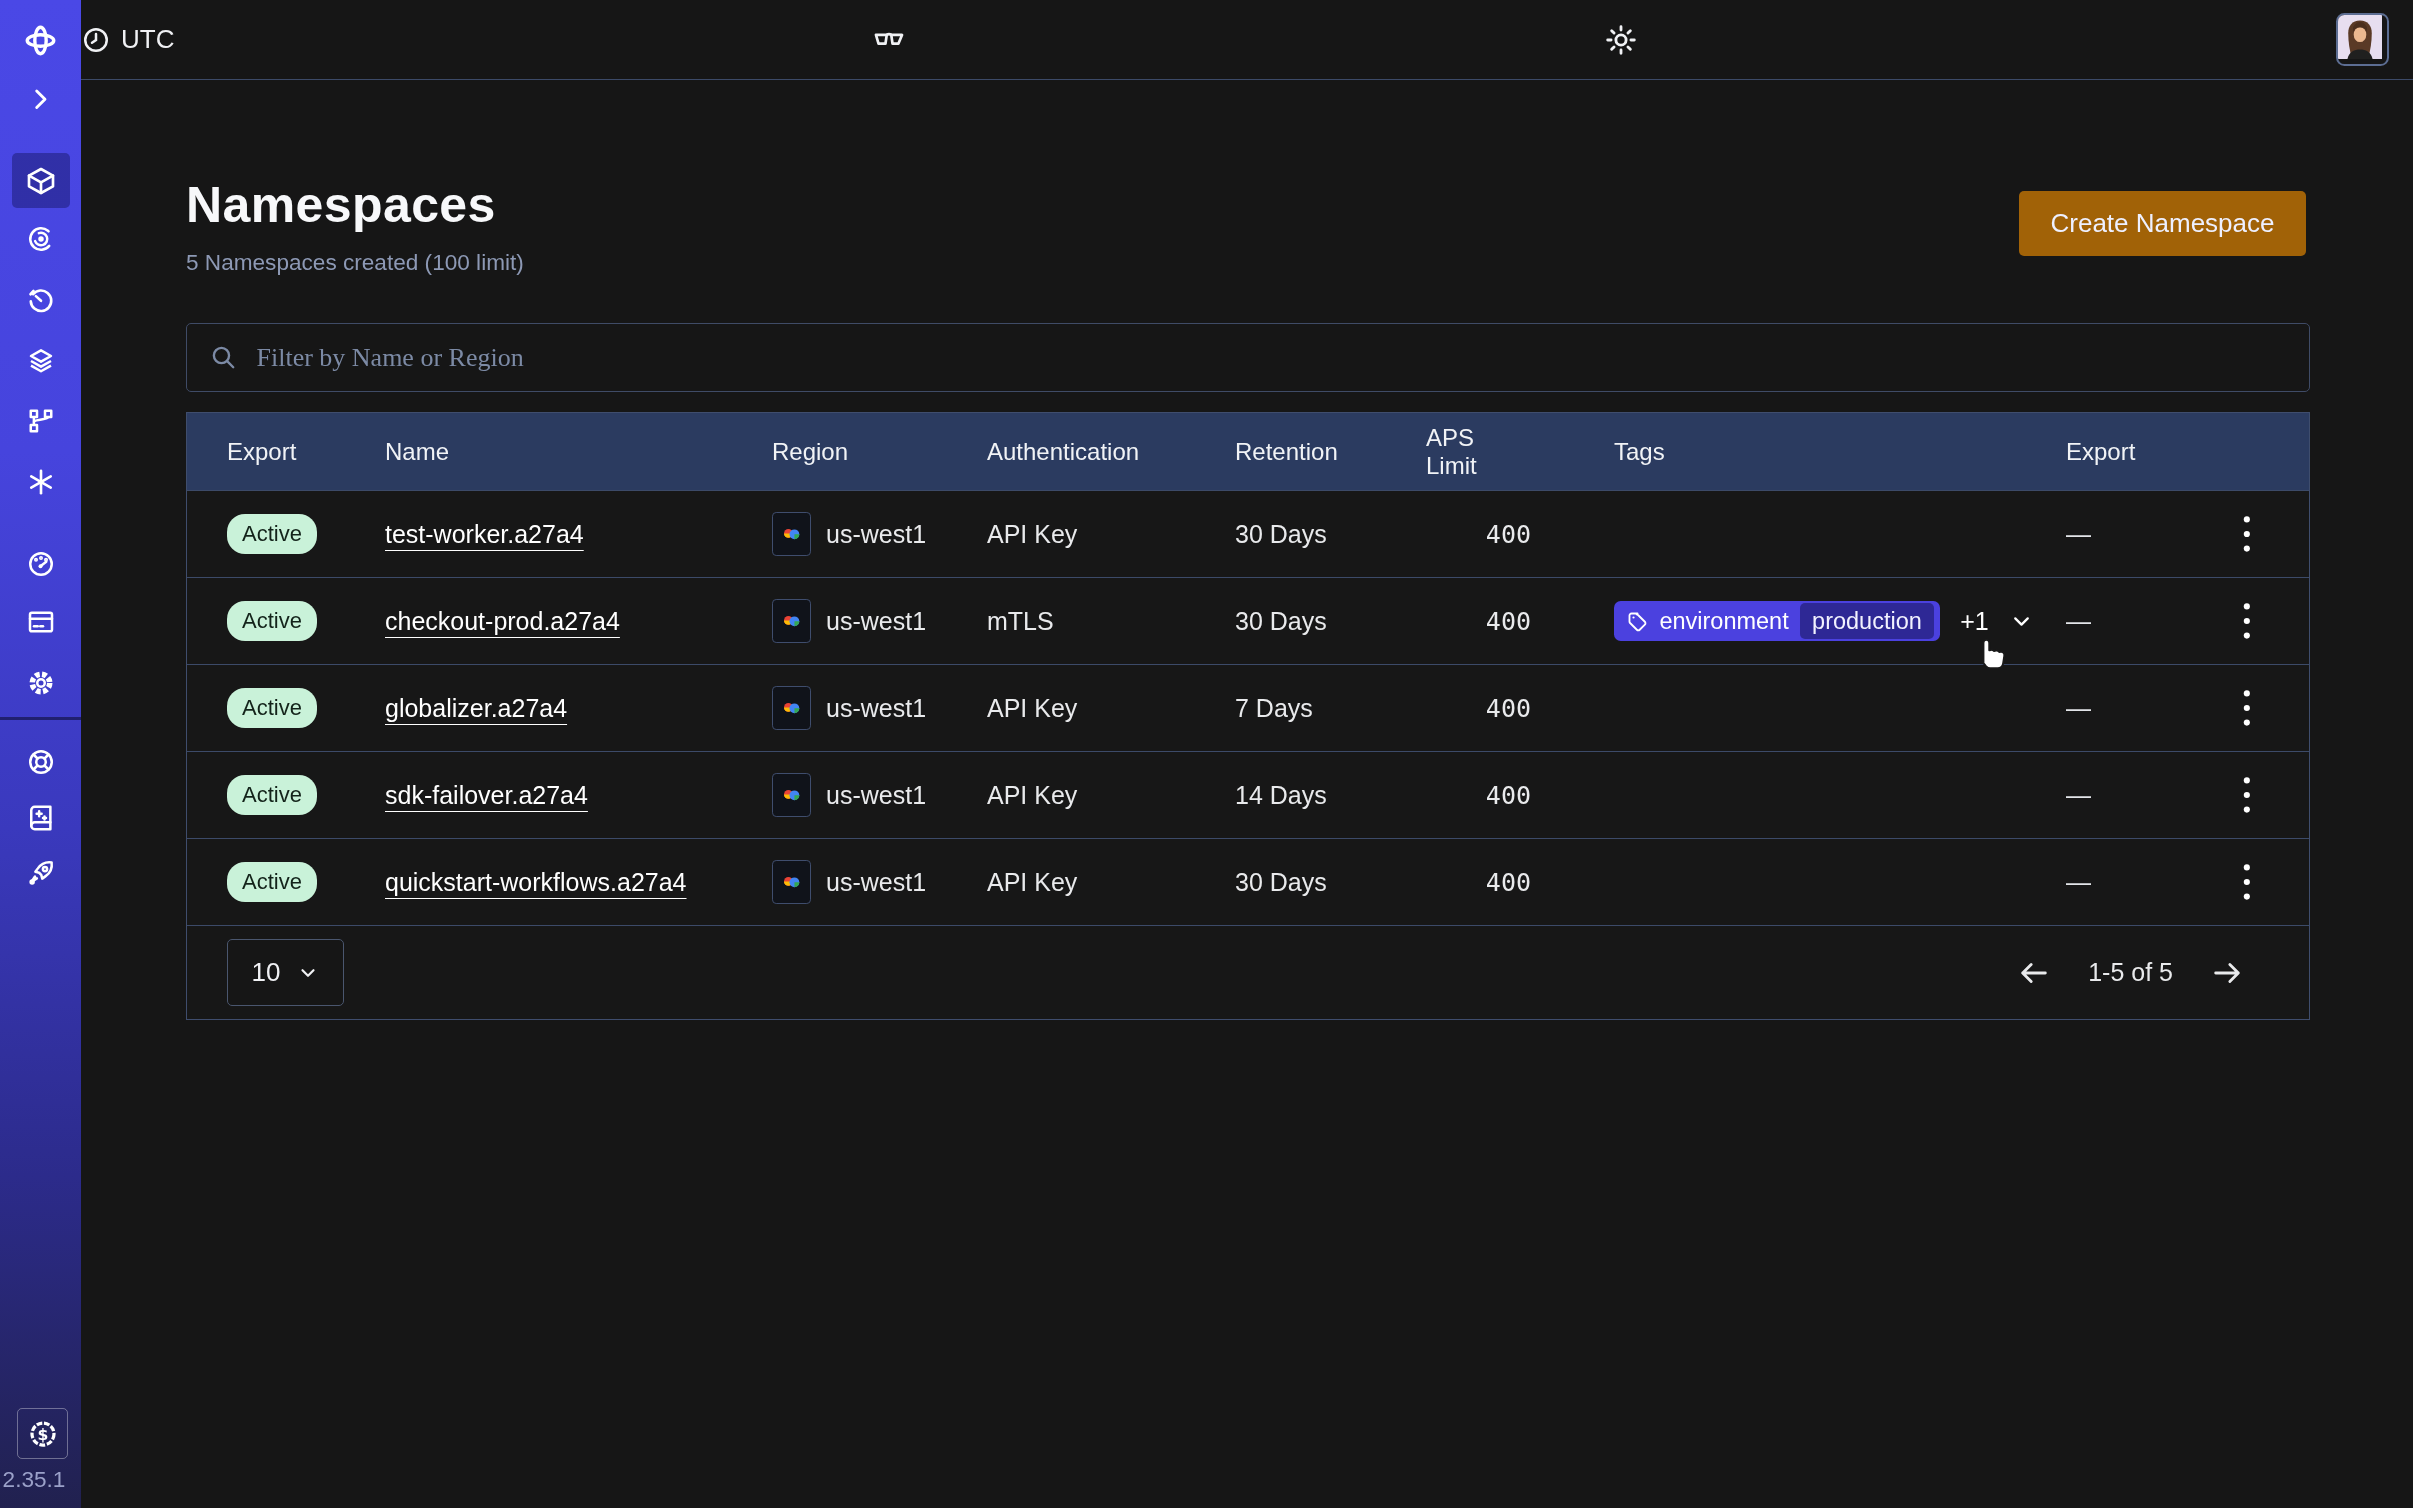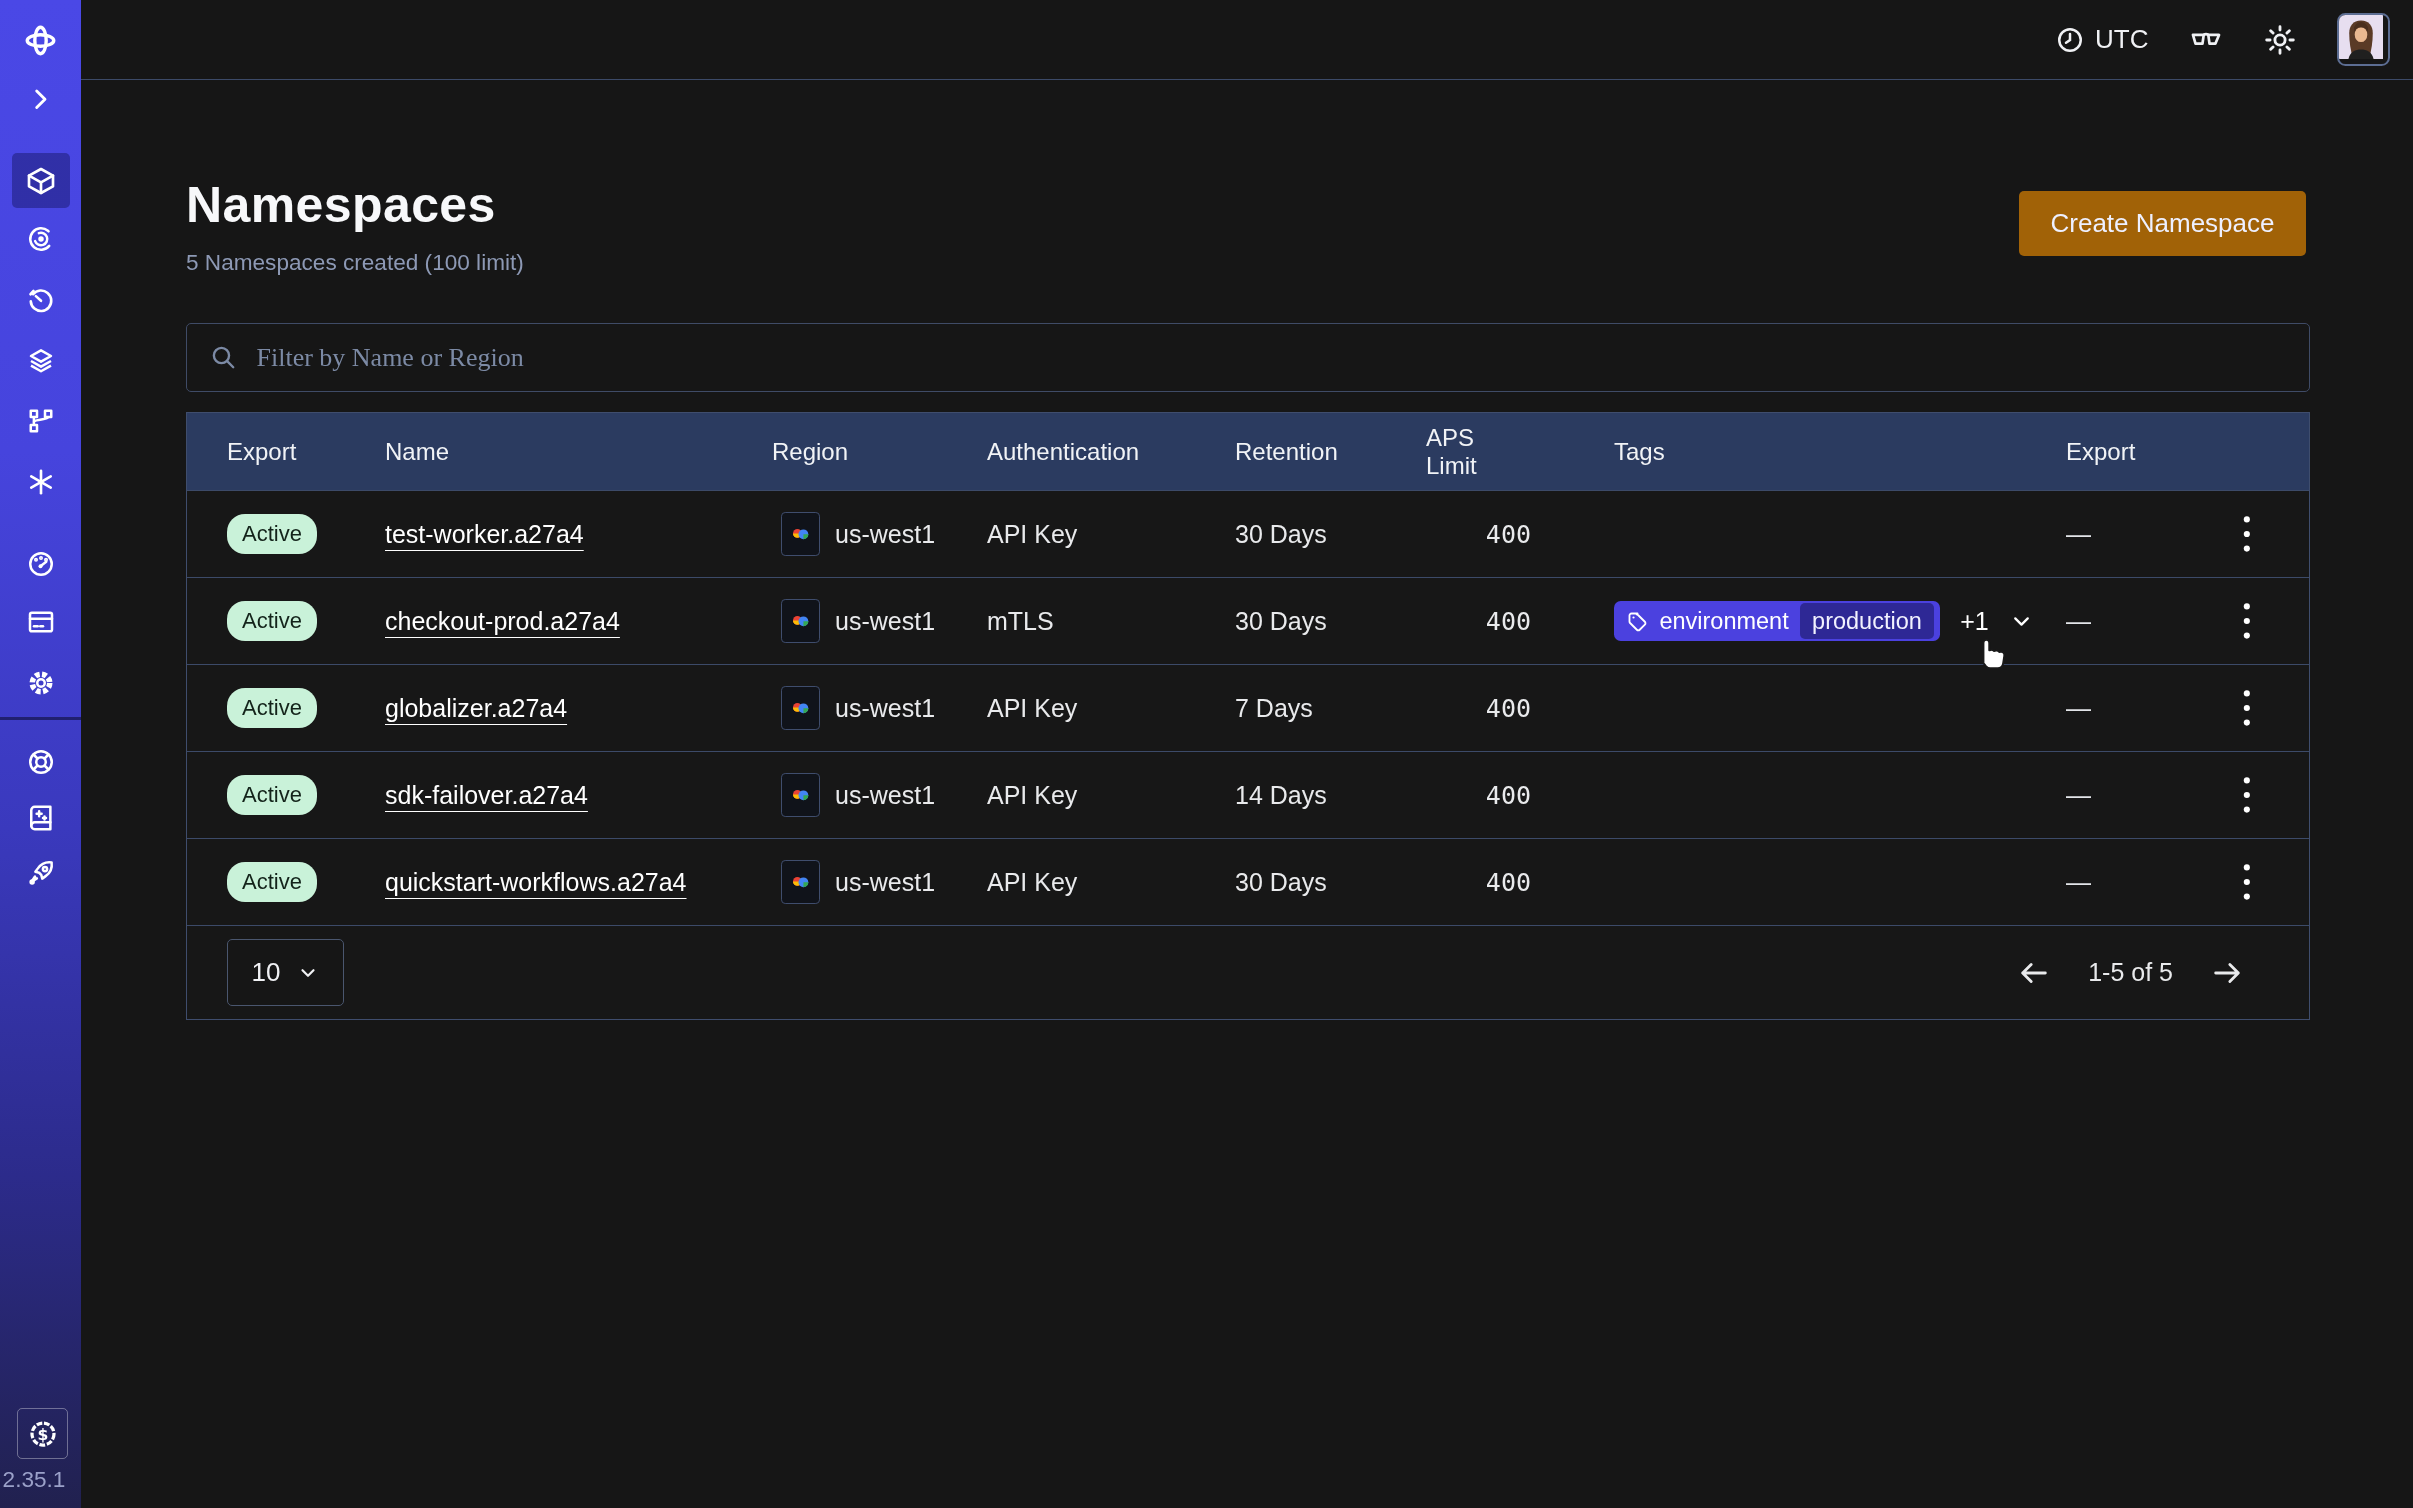--- a/index.html
+++ b/index.html
@@ -13,21 +13,21 @@
   .nav-item{position:absolute;left:0;width:81px;height:57px;display:flex;align-items:center;justify-content:center;cursor:pointer;}
   .nav-item.selected::before{content:"";position:absolute;left:11.7px;top:0.8px;width:58px;height:55px;background:rgba(10,10,70,0.38);border-radius:5px;}
   .nav-item svg{position:relative;z-index:1;}
   .nav-divider{position:absolute;left:0;width:81px;height:2.5px;background:rgba(10,10,40,0.55);}
   .dollar-box{position:absolute;left:17px;top:1408px;width:49px;height:49px;border:1.7px solid rgba(255,255,255,0.35);
     border-radius:5px;display:flex;align-items:center;justify-content:center;cursor:pointer;}
   .version{position:absolute;left:0;top:1467px;width:68px;text-align:center;font-size:22.6px;color:#9ba1c9;}
 
   
   .topbar{position:absolute;left:81px;top:0;width:2332px;height:80px;background:#161616;
-    border-bottom:1.7px solid #3c4a68;display:flex;align-items:center;justify-content:flex-end;gap:40px;padding-right:23.5px;box-sizing:border-box;z-index:4;}
+    border-bottom:1.7px solid #3c4a68;display:flex;align-items:center;justify-content:space-between;gap:40px;padding-right:23.5px;box-sizing:border-box;z-index:4;}
   .tz{display:flex;align-items:center;gap:10px;cursor:pointer;}
   .tz-label{font-size:26px;color:#f0f1f4;}
   .iconbtn{cursor:pointer;display:flex;align-items:center;}
   .avatar{width:49px;height:49px;border-radius:8.4px;border:2.5px solid #5c6d92;overflow:hidden;cursor:pointer;}
 
   
   .content{position:absolute;left:81px;top:82px;width:2332px;height:1426px;}
   .page-title{position:absolute;left:105px;top:94px;font-size:50px;font-weight:600;color:#f7f8fa;letter-spacing:0.4px;}
   .page-subtitle{position:absolute;left:105px;top:168px;font-size:22.6px;color:#8d99b5;}
   .create-btn{position:absolute;left:1938px;top:109px;width:287px;height:65px;background:#a16207;border:none;border-radius:5px;
@@ -43,21 +43,21 @@
   .thead{height:77px;background:#2b3b60;display:grid;align-items:center;padding-left:40px;box-sizing:border-box;
     grid-template-columns:158px 387px 215px 248px 191px 105px 535px 134px 1fr;
     font-size:24px;font-weight:500;color:#f1f3f6;}
   .tr{height:87px;display:grid;align-items:center;padding-left:40px;box-sizing:border-box;
     grid-template-columns:158px 387px 215px 248px 191px 105px 535px 134px 1fr;
     border-top:1.7px solid #3c4a68;font-size:25px;color:#e9eaec;}
   .tr:first-of-type{border-top:none;}
   .badge{display:inline-block;background:#c9f2d9;color:#13231a;font-size:22px;font-weight:500;
     padding:6.7px 15px;border-radius:18px;}
   .ns-link{color:#fff;text-decoration:underline;text-underline-offset:6.7px;text-decoration-thickness:1.3px;cursor:pointer;}
-  .region-cell{display:flex;align-items:center;gap:15px;margin-left:9px;}
+  .region-cell{display:flex;align-items:center;gap:15px;}
   .gcp-box{width:39px;height:44px;border:1.7px solid #3f4d6d;border-radius:4.2px;background:#10131a;
     display:flex;align-items:center;justify-content:center;box-sizing:border-box;}
   .td-aps{font-family:"DejaVu Sans Mono",monospace;text-align:right;padding-right:0;justify-self:end;width:105px;box-sizing:border-box;}
   .td-tags{display:flex;align-items:center;gap:20px;padding-left:83px;box-sizing:border-box;}
   .tagchip{display:flex;align-items:center;gap:11.7px;background:#4b41df;border-radius:6.7px;height:40px;padding:0 6.7px 0 11.7px;cursor:pointer;}
   .tagchip .tkey{font-size:23.5px;color:#fff;}
   .tagval{background:rgba(10,10,60,0.45);border-radius:5px;padding:4.2px 11.7px;font-size:23.5px;color:#f2f2ff;}
   .tagmore{font-size:25px;color:#fff;}
   .td-export{color:#e3e5e9;}
   .td-menu{display:flex;justify-content:center;padding-right:15px;}

